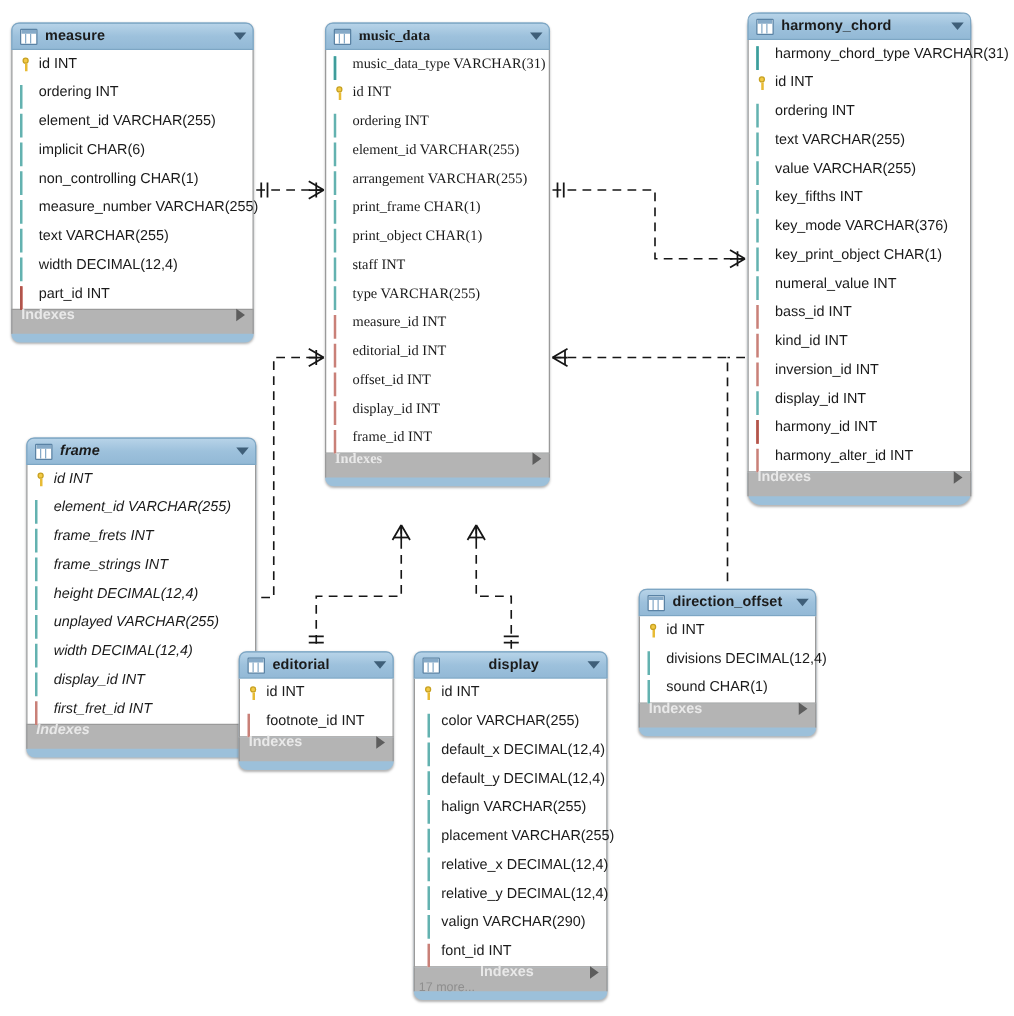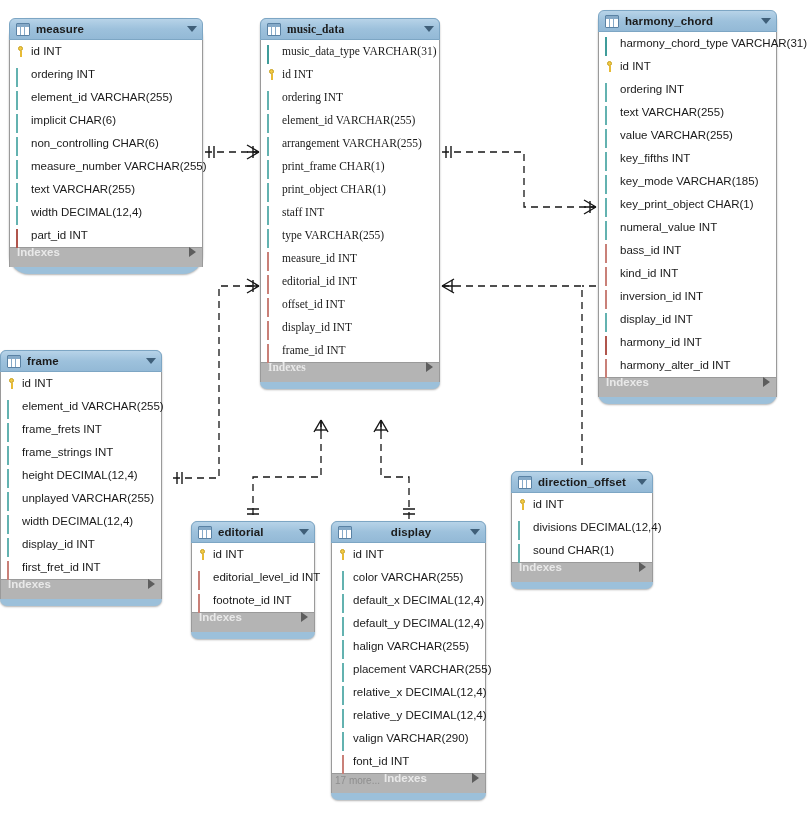--- a/index.html
+++ b/index.html
@@ -185,21 +185,21 @@
   .tbl-footer-arrow {
     width: 0; height: 0;
     border-top: 5px solid transparent;
     border-bottom: 5px solid transparent;
     border-left: 7px solid #5d5d5d;
     flex: 0 0 auto;
   }
   .more-note {
     position: absolute;
     left: 3px;
-    top: 1px;
+    top: 11px;
     font-size: 10px;
     color: #8e8e8e;
     white-space: nowrap;
   }
 </style>
 </head>
 <body>
 
 <div id="canvas">
 
@@ -249,21 +249,21 @@
       <path d="M 247 509 L 259 509 M 247 514 L 259 514"></path>
 
       <path d="M 375 430 L 387 430"></path>
       <path d="M 381 420 L 374 432 M 381 420 L 388 432 M 381 420 L 381 432"></path>
 
       <path d="M 403 509 L 415 509 M 403 514 L 415 514"></path>
     </g>
   </svg>
 
   <div id="tables-layer">
-      <div class="table-node" style="left: 9px; top: 18px; width: 194px; border-radius: 20px;">
+      <div class="table-node" style="left: 9px; top: 18px; width: 194px;">
         <div class="tbl-header">
           <span class="tbl-icon"></span>
           <span class="tbl-title">measure</span>
           <span class="tbl-collapse"></span>
         </div>
         <div class="tbl-body">
           <div class="col-row">
             <span class="col-ic ic-pk">
               <span class="ic-key"></span>
             </span>
@@ -276,21 +276,21 @@
           <div class="col-row">
             <span class="col-ic ic-plain"><span class="ic-diamond"></span></span>
             <span class="col-text">element_id VARCHAR(255)</span>
           </div>
           <div class="col-row">
             <span class="col-ic ic-plain"><span class="ic-diamond"></span></span>
             <span class="col-text">implicit CHAR(6)</span>
           </div>
           <div class="col-row">
             <span class="col-ic ic-plain"><span class="ic-diamond"></span></span>
-            <span class="col-text">non_controlling CHAR(6)</span>
+            <span class="col-text">non_controlling CHAR(1)</span>
           </div>
           <div class="col-row">
             <span class="col-ic ic-plain"><span class="ic-diamond"></span></span>
             <span class="col-text">measure_number VARCHAR(255)</span>
           </div>
           <div class="col-row">
             <span class="col-ic ic-plain"><span class="ic-diamond"></span></span>
             <span class="col-text">text VARCHAR(255)</span>
           </div>
           <div class="col-row">
@@ -406,21 +406,21 @@
           <div class="col-row">
             <span class="col-ic ic-plain"><span class="ic-diamond"></span></span>
             <span class="col-text">value VARCHAR(255)</span>
           </div>
           <div class="col-row">
             <span class="col-ic ic-plain"><span class="ic-diamond"></span></span>
             <span class="col-text">key_fifths INT</span>
           </div>
           <div class="col-row">
             <span class="col-ic ic-plain"><span class="ic-diamond"></span></span>
-            <span class="col-text">key_mode VARCHAR(185)</span>
+            <span class="col-text">key_mode VARCHAR(376)</span>
           </div>
           <div class="col-row">
             <span class="col-ic ic-plain"><span class="ic-diamond"></span></span>
             <span class="col-text">key_print_object CHAR(1)</span>
           </div>
           <div class="col-row">
             <span class="col-ic ic-plain"><span class="ic-diamond"></span></span>
             <span class="col-text">numeral_value INT</span>
           </div>
           <div class="col-row">
@@ -446,21 +446,21 @@
           <div class="col-row">
             <span class="col-ic ic-fk"><span class="ic-diamond"></span></span>
             <span class="col-text">harmony_alter_id INT</span>
           </div>
         </div>
         <div class="tbl-footer">
           <span class="tbl-footer-label">Indexes</span>
           <span class="tbl-footer-arrow"></span>
         </div>
       </div>
-      <div class="table-node" style="left: 0; top: 350px; width: 162px;">
+      <div class="table-node" style="left: 21px; top: 350px; width: 184px; font-style: italic;">
         <div class="tbl-header">
           <span class="tbl-icon"></span>
           <span class="tbl-title">frame</span>
           <span class="tbl-collapse"></span>
         </div>
         <div class="tbl-body">
           <div class="col-row">
             <span class="col-ic ic-pk">
               <span class="ic-key"></span>
             </span>
@@ -512,24 +512,20 @@
         </div>
         <div class="tbl-body">
           <div class="col-row">
             <span class="col-ic ic-pk">
               <span class="ic-key"></span>
             </span>
             <span class="col-text">id INT</span>
           </div>
           <div class="col-row">
             <span class="col-ic ic-fk"><span class="ic-diamond"></span></span>
-            <span class="col-text">editorial_level_id INT</span>
-          </div>
-          <div class="col-row">
-            <span class="col-ic ic-fk"><span class="ic-diamond"></span></span>
             <span class="col-text">footnote_id INT</span>
           </div>
         </div>
         <div class="tbl-footer">
           <span class="tbl-footer-label">Indexes</span>
           <span class="tbl-footer-arrow"></span>
         </div>
       </div>
       <div class="table-node" style="left: 331px; top: 521px; width: 155px; text-align: center;">
         <div class="tbl-header">

